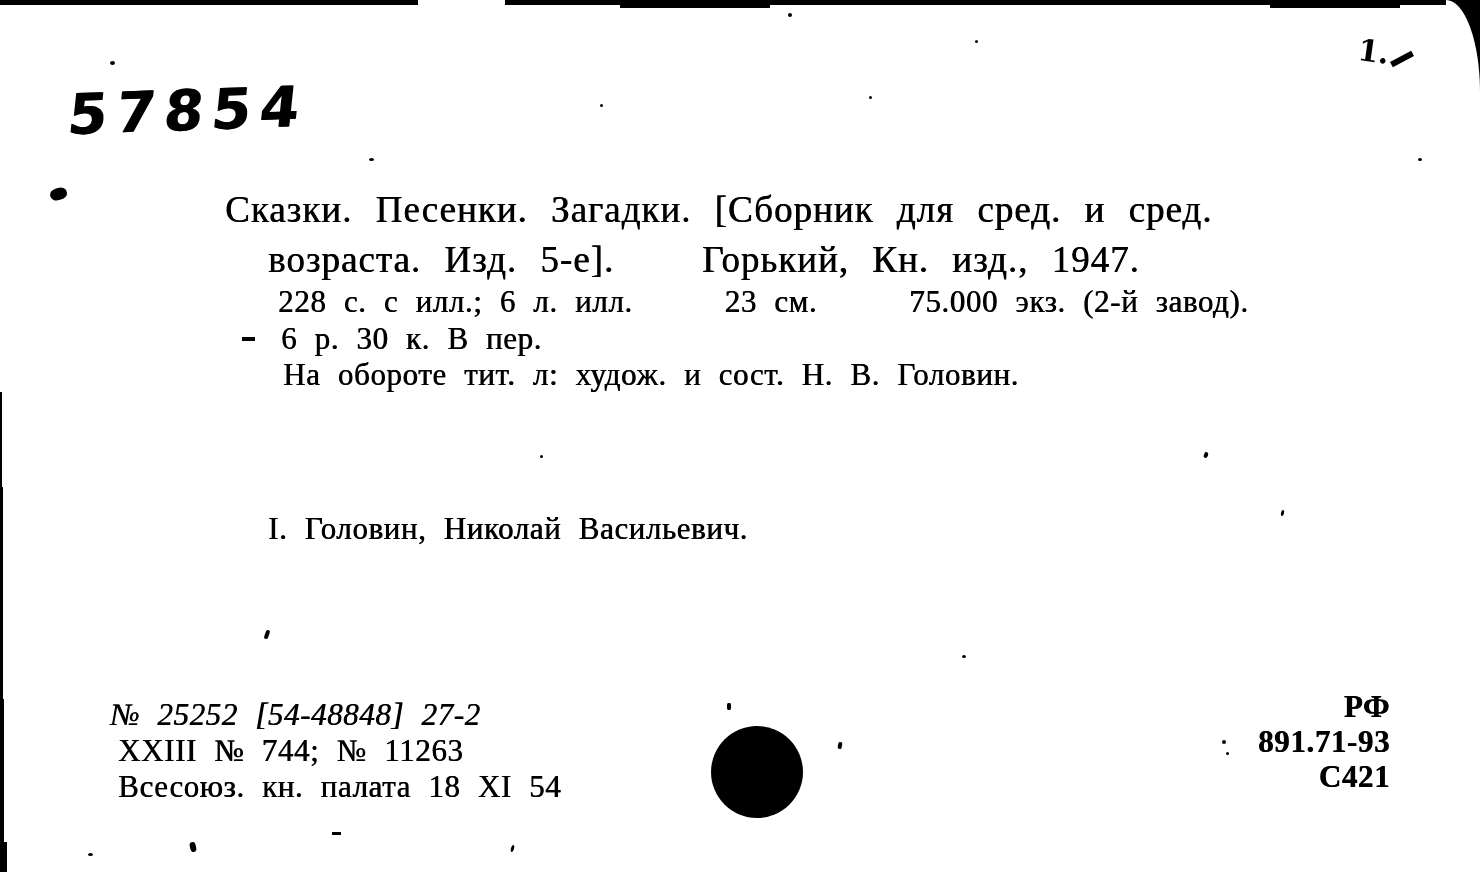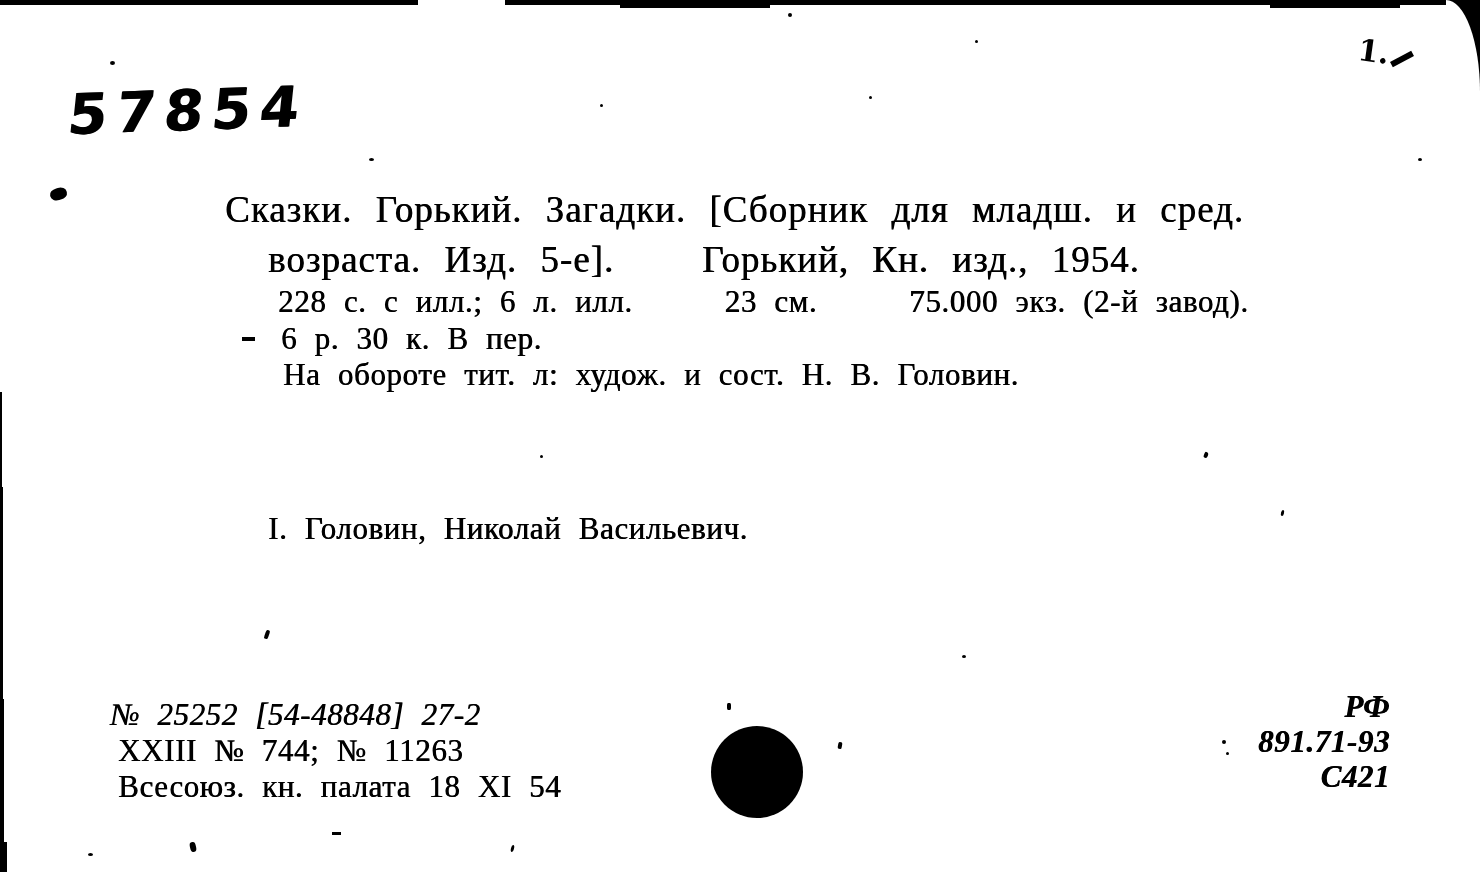--- a/index.html
+++ b/index.html
@@ -76,25 +76,25 @@
 <div class="ink" style="left:0; top:842px; width:7px; height:30px;"></div>
 
 <div class="handwritten" style="left:68px; top:78px;">57854</div>
 
 <div class="corner-mark" style="left:1358px; top:34px;">1.</div>
 <div class="ink" style="left:1390px; top:56px; width:24px; height:6px; transform:rotate(-28deg);"></div>
 
 <div class="line h1" style="left:225px; top:188px;">
   <span class="bold">Сказки.</span>
   <span> </span>
-  <span>Горький. Загадки. [Сборник для младш. и сред.</span>
+  <span>Песенки. Загадки. [Сборник для сред. и сред.</span>
 </div>
 
 <div class="line h1" style="left:268px; top:238px;">
-  <span>возраста. Изд. 5-е].</span><span class="gap" style="width:88px;"></span><span>Горький, Кн. изд., 1954.</span>
+  <span>возраста. Изд. 5-е].</span><span class="gap" style="width:88px;"></span><span>Горький, Кн. изд., 1947.</span>
 </div>
 
 <div class="line b1" style="left:278px; top:284px;">
   <span>228 с. с илл.; 6 л. илл.</span><span class="gap" style="width:92px;"></span><span>23 см.</span><span class="gap" style="width:92px;"></span><span>75.000 экз. (2-й завод).</span>
 </div>
 
 <div class="ink" style="left:242px; top:337px; width:13px; height:4px;"></div>
 
 <div class="line b1" style="left:281px; top:321px;">
   <span>6 р. 30 к. В пер.</span>
@@ -105,21 +105,21 @@
 </div>
 
 <div class="line b1" style="left:268px; top:511px;">
   <span>I. Головин, Николай Васильевич.</span>
 </div>
 
 <div class="line b1" style="left:110px; top:697px;font-style:italic;">№ 25252 [54-48848] 27-2</div>
 <div class="line b1" style="left:118px; top:733px;">XXIII № 744; № 11263</div>
 <div class="line b1" style="left:118px; top:769px;text-align:right;">Всесоюз. кн. палата 18 XI 54</div>
 
-<div class="footer-right" style="right:90px; top:689px;font-style:italic;">
+<div class="footer-right" style="right:90px; top:689px;">
   <div>РФ</div>
   <div>891.71-93</div>
   <div>С421</div>
 </div>
 
 <div class="punch-hole" style="left:711px; top:726px; width:92px; height:92px;"></div>
 
 <div class="speck" style="left:110px; top:61px; width:5px; height:4px;"></div>
 <div class="speck" style="left:50px; top:188px; width:17px; height:12px; border-radius:45%; transform:rotate(-15deg);"></div>
 <div class="speck" style="left:369px; top:158px; width:5px; height:3px;"></div>

